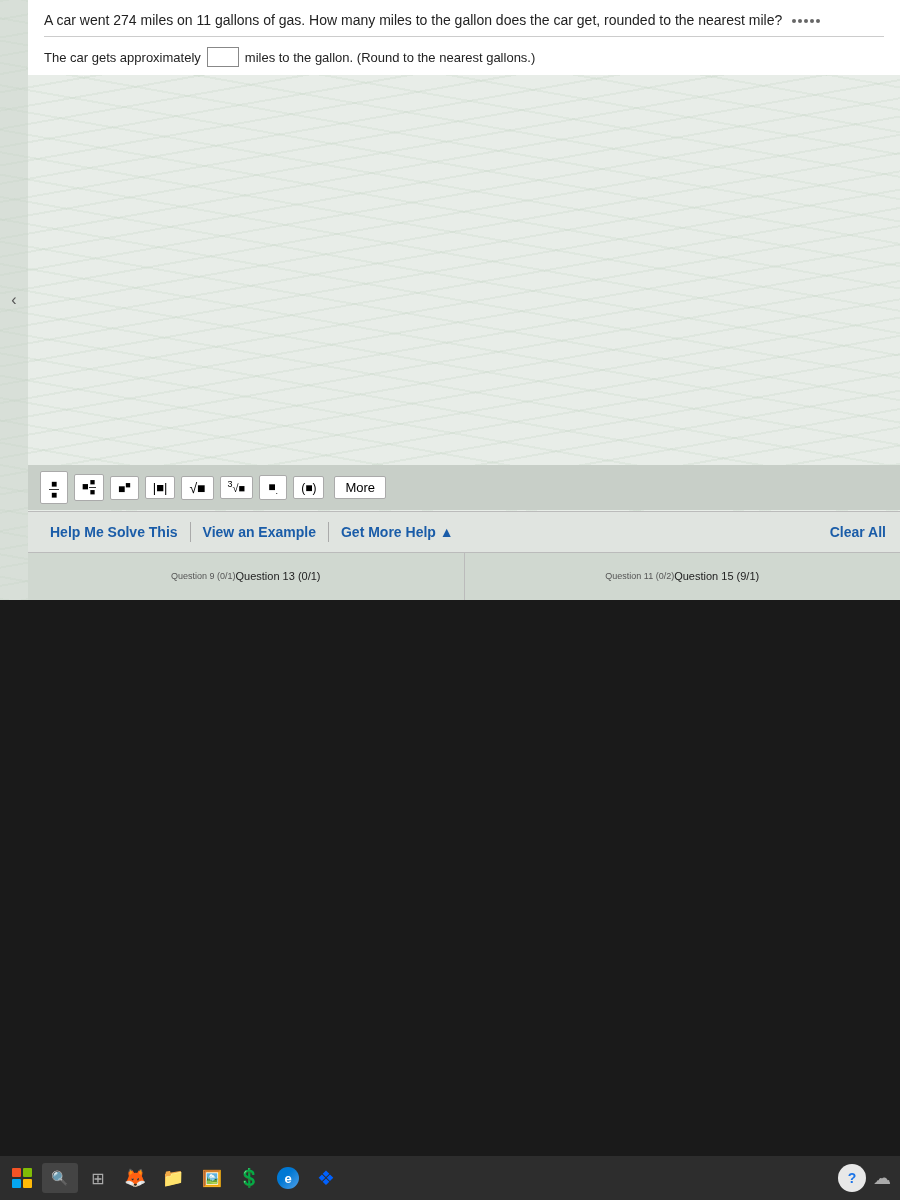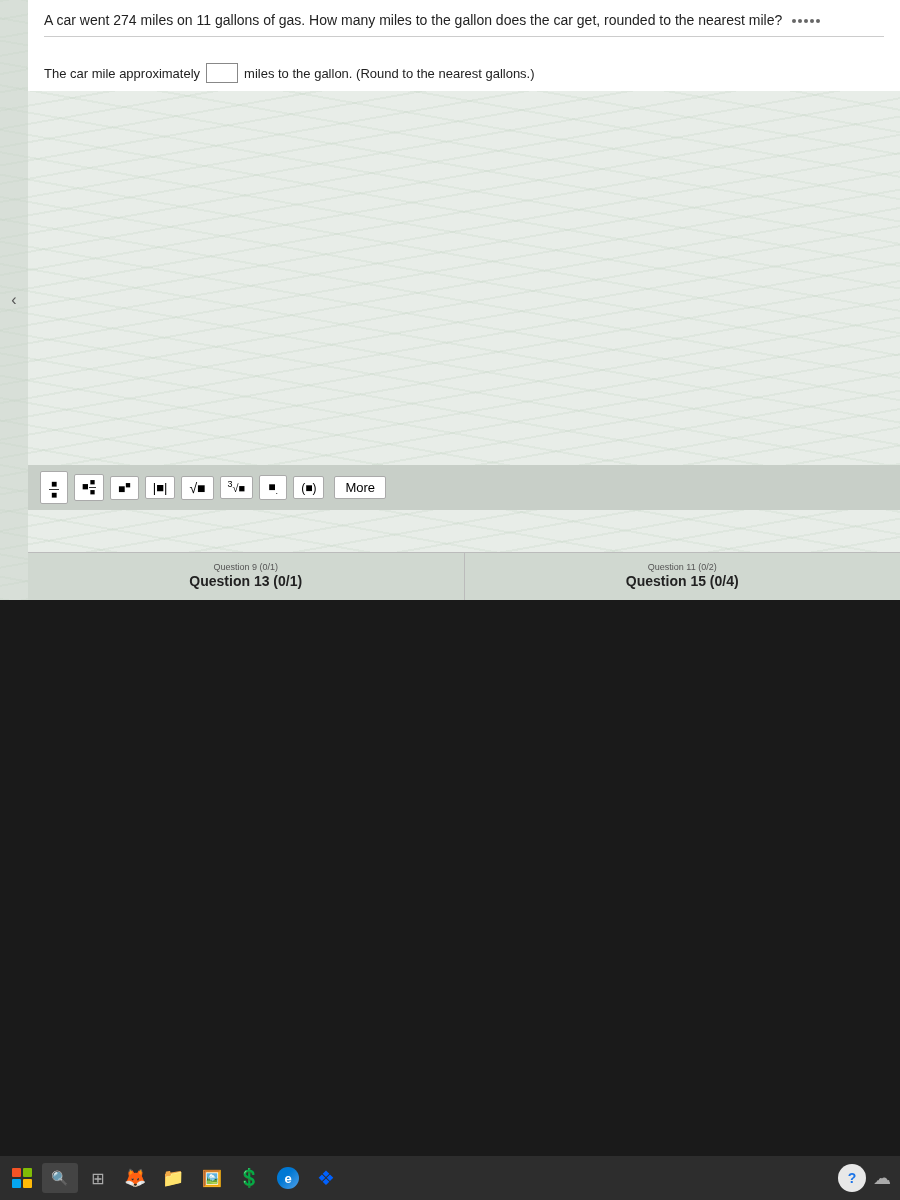--- a/index.html
+++ b/index.html
@@ -70,21 +70,21 @@
       left: 28px;
       right: 0;
       padding: 12px 16px 8px 16px;
       background: #ffffff;
       z-index: 5;
     }
 
     .question-text {
       font-size: 14px;
       color: #222;
-      margin-bottom: 26px;
+      margin-bottom: 10px;
       border-bottom: 1px solid #ccc;
       padding-bottom: 8px;
     }
 
     .answer-row {
       display: flex;
       align-items: center;
       gap: 6px;
       font-size: 13px;
       color: #222;
@@ -206,41 +206,41 @@
       background: #d0d8d0;
       display: flex;
       align-items: stretch;
       z-index: 10;
       border-top: 1px solid #bbb;
     }
 
     .q-nav-item {
       flex: 1;
       display: flex;
-      flex-direction: column;
+      flex-direction: row;
       align-items: center;
       justify-content: center;
       border-right: 1px solid #bbb;
       cursor: pointer;
       padding: 2px 4px;
     }
     .q-nav-item:last-child {
       border-right: none;
     }
 
     .q-nav-label-small {
       font-size: 9px;
       color: #555;
       line-height: 1.1;
     }
 
     .q-nav-label-main {
-      font-size: 14px;
+      font-size: 11px;
       color: #222;
-      font-weight: 700;
+      font-weight: 400;
       line-height: 1.2;
     }
 
     
     .taskbar {
       position: absolute;
       bottom: 0;
       left: 0;
       right: 0;
       height: 44px;
@@ -406,21 +406,21 @@
       <div class="dots-indicator" style="position:relative; top:auto; left:auto; transform:none; display:inline-flex; gap:2px; margin-left:6px; vertical-align:middle;">
         <span style="width:4px;height:4px;background:#666;border-radius:50%;display:inline-block;"></span>
         <span style="width:4px;height:4px;background:#666;border-radius:50%;display:inline-block;"></span>
         <span style="width:4px;height:4px;background:#666;border-radius:50%;display:inline-block;"></span>
         <span style="width:4px;height:4px;background:#666;border-radius:50%;display:inline-block;"></span>
         <span style="width:4px;height:4px;background:#666;border-radius:50%;display:inline-block;"></span>
       </div>
     </div>
 
     <div class="answer-row">
-      <span>The car mile approximately</span>
+      <span>The car gets approximately</span>
       <input class="answer-input" type="text" value="" style="">
       <span>miles to the gallon. (Round to the nearest gallons.)</span>
     </div>
   </div>
 
   <div class="math-toolbar">
 
     <button class="math-btn">
       <span class="frac-sym">
         <span class="frac-num">■</span>
@@ -457,32 +457,48 @@
 
     <button class="math-btn">
       <span style="font-size:12px;">(■)</span>
     </button>
 
     <button class="math-btn-more">
       <span>More</span>
     </button>
   </div>
 
+  <div class="help-bar">
+    <button class="help-btn">
+      <span>Help Me Solve This</span>
+    </button>
+    <div class="help-separator"></div>
+    <button class="help-btn">
+      <span>View an Example</span>
+    </button>
+    <div class="help-separator"></div>
+    <button class="help-btn">
+      <span>Get More Help ▲</span>
+    </button>
+    <button class="clear-all-btn">
+      <span>Clear All</span>
+    </button>
+  </div>
 
   <div class="question-nav-bar">
 
     <div class="q-nav-item">
       <span class="q-nav-label-small">Question 9 (0/1)</span>
       <span class="q-nav-label-main">Question 13 (0/1)</span>
     </div>
 
 
     <div class="q-nav-item">
       <span class="q-nav-label-small">Question 11 (0/2)</span>
-      <span class="q-nav-label-main">Question 15 (0/4)</span>
+      <span class="q-nav-label-main">Question 15 (9/1)</span>
     </div>
   </div>
 </div>
 
 <div class="dark-area"></div>
 
 <div class="taskbar">
 
   <button class="taskbar-start">
     <div class="win-logo">

